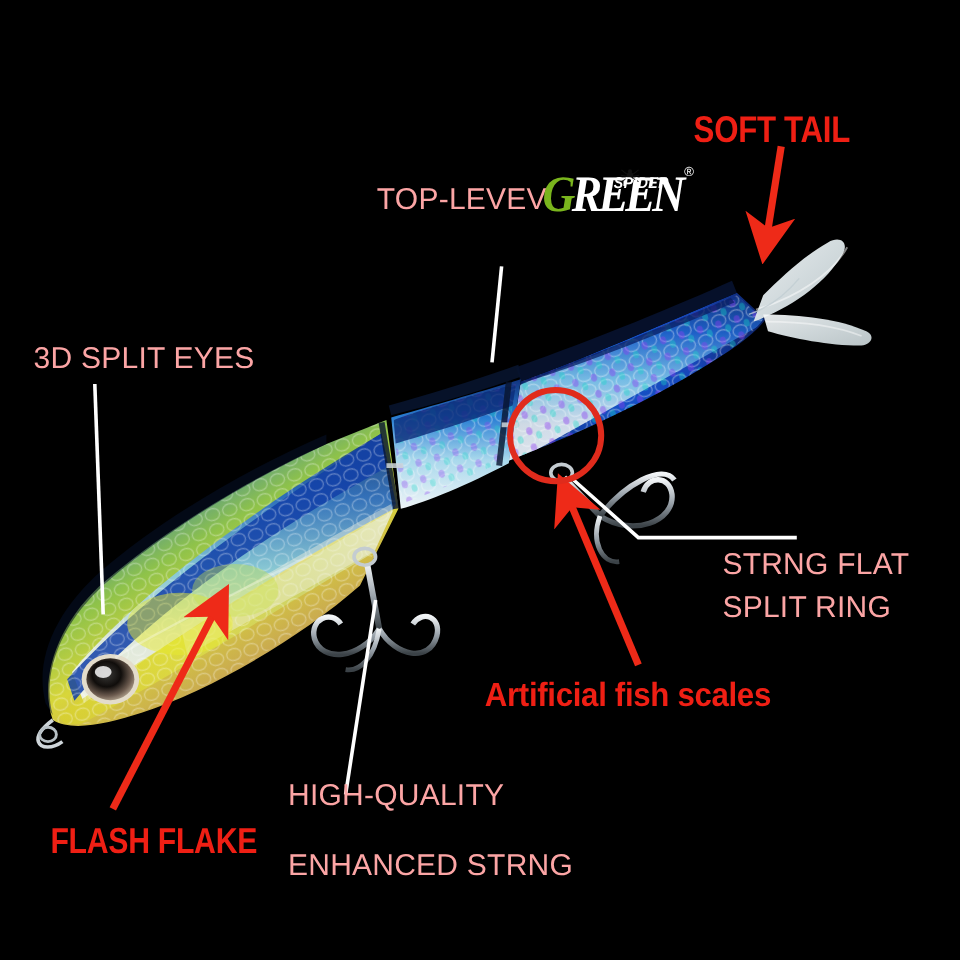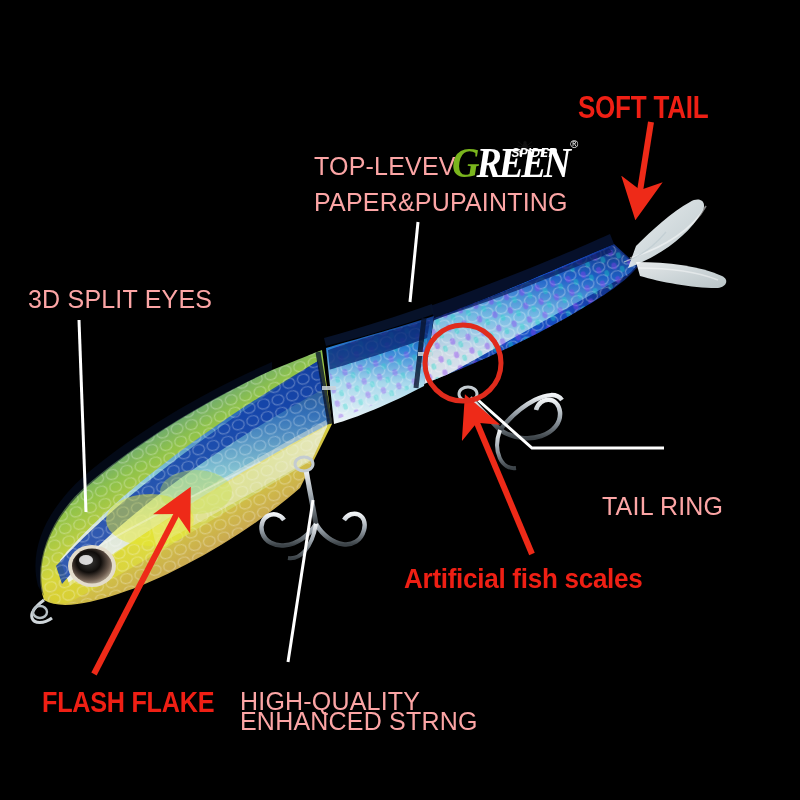--- a/index.html
+++ b/index.html
@@ -14,21 +14,21 @@
 
   #soft-tail{left:578px;top:90px;font-size:31px;}
   #flash-flake{left:42px;top:684px;font-size:30px;}
   #fish-scales{left:404px;top:562px;font-size:28px;transform:scaleX(.93);}
 
   #top-levev{left:314px;top:152px;}
   #paper-pup{left:314px;top:188px;}
   #nature-eyes{left:28px;top:285px;}
   #split-ring{left:602px;top:456px;}
   #split-ring2{left:602px;top:492px;}
-  #hook1{left:240px;top:687px;}
+  #hook1{left:240px;top:649px;}
   #hook2{left:240px;top:707px;}
 
   
   #logo{position:absolute;left:452px;top:140px;width:132px;height:40px;font-style:italic;}
   #logo .gtxt{position:absolute;left:0;top:-2px;font-family:"Liberation Serif",serif;
         font-weight:700;font-size:38px;letter-spacing:-3px;color:#fff;transform:scaleY(1.12);transform-origin:left top;}
   #logo .gletter{color:#7ab51d;}
   #logo .spider{position:absolute;left:57px;top:5px;font-family:"Liberation Sans",sans-serif;
         font-weight:700;font-size:13px;letter-spacing:.4px;color:#fff;transform:scaleX(.9);}
   #logo .reg{position:absolute;left:118px;top:-2px;font-size:11px;color:#fff;}
@@ -204,25 +204,25 @@
     <line x1="651" y1="122" x2="637" y2="210" stroke="#ee2a18" stroke-width="6" marker-end="url(#redArrow)"></line>
     <line x1="94" y1="674" x2="186" y2="496" stroke="#ee2a18" stroke-width="6" marker-end="url(#redArrow)"></line>
     <line x1="532" y1="554" x2="469" y2="404" stroke="#ee2a18" stroke-width="6" marker-end="url(#redArrow)"></line>
 
     <circle cx="463" cy="363" r="38" fill="none" stroke="#e02b1c" stroke-width="5"></circle>
   </svg>
 
   <div class="lbl lbl-red" id="soft-tail">SOFT TAIL</div>
 
   <div class="lbl lbl-white" id="top-levev">TOP-LEVEV</div>
-  <div class="lbl lbl-white" id="paper-pup">PAPER&amp;PUPAINTING</div>
 
   <div class="lbl lbl-white" id="nature-eyes">3D SPLIT EYES</div>
 
-  <div class="lbl lbl-white" id="split-ring2">TAIL RING</div>
+  <div class="lbl lbl-white" id="split-ring">STRNG FLAT</div>
+  <div class="lbl lbl-white" id="split-ring2">SPLIT RING</div>
 
   <div class="lbl lbl-red" id="fish-scales">Artificial fish scales</div>
 
   <div class="lbl lbl-red" id="flash-flake">FLASH FLAKE</div>
 
   <div class="lbl lbl-white" id="hook1">HIGH-QUALITY</div>
   <div class="lbl lbl-white" id="hook2">ENHANCED STRNG</div>
 
   <div id="logo">
     <div class="gtxt"><span class="gletter">G</span><span>REEN</span></div>

